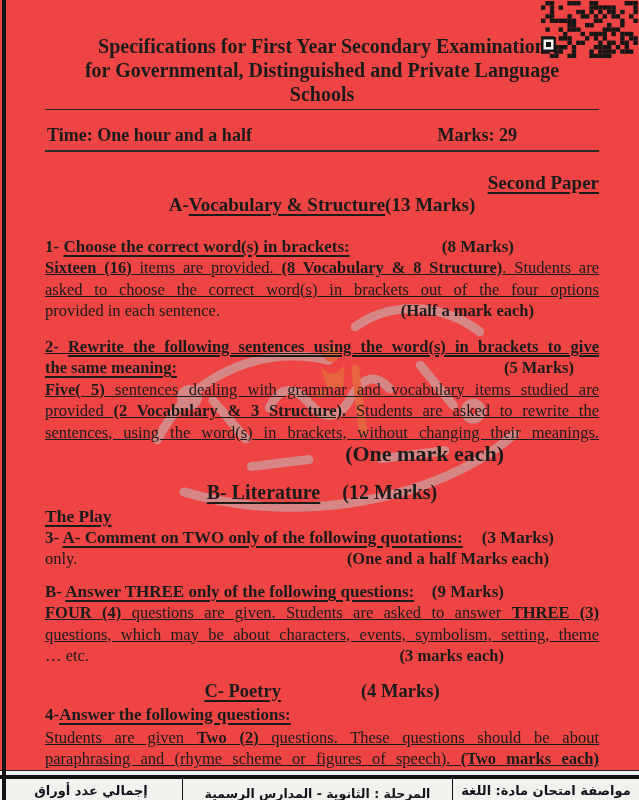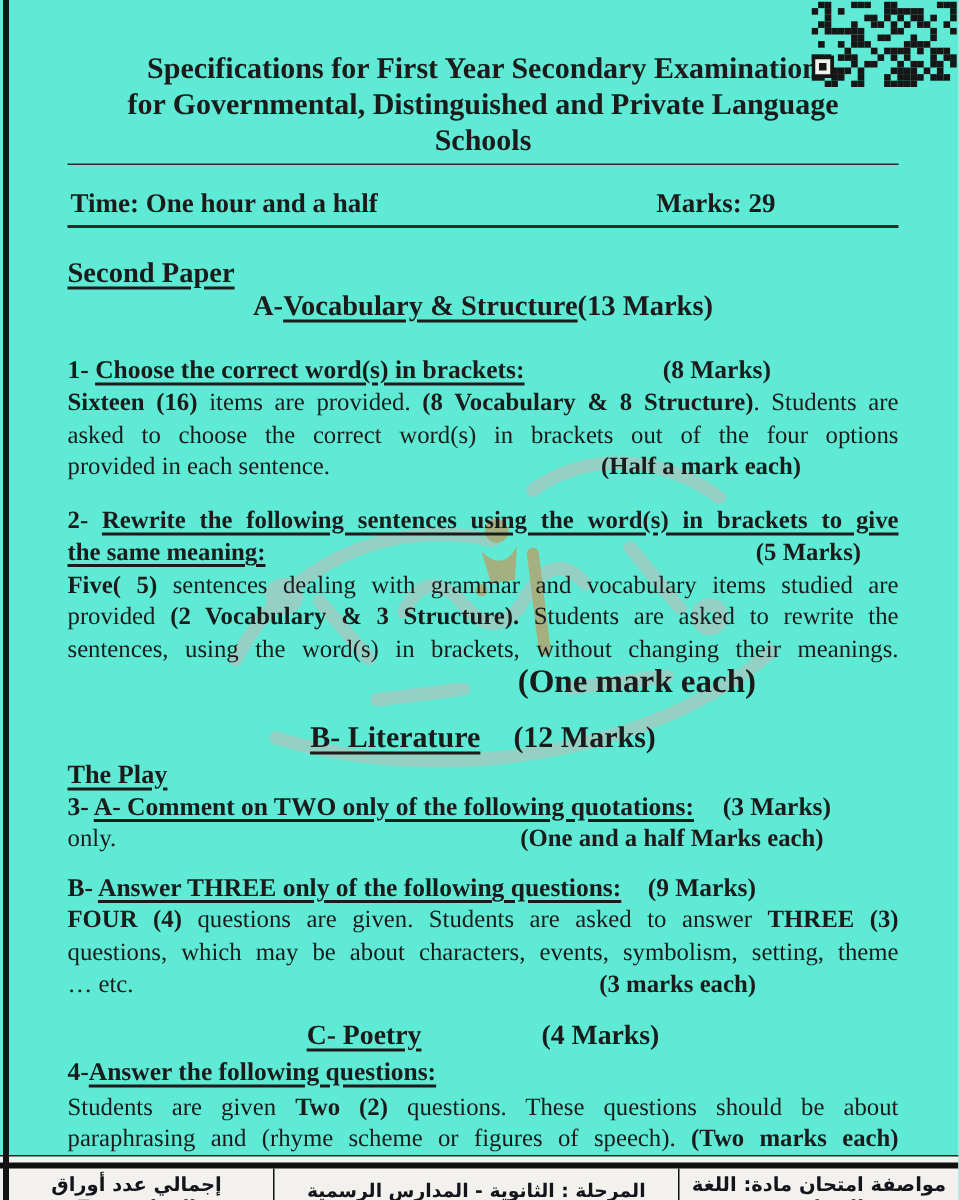--- a/index.html
+++ b/index.html
@@ -1,41 +1,41 @@
 <!DOCTYPE html>
 <html><head>
 <meta charset="utf-8">
 <style>
   html,body{margin:0;padding:0;background:#e8e6e2;}
   .page{
     position:relative;width:639px;height:800px;overflow:hidden;
-    background:#5eead4;
+    background:#ef4444;
     font-family:"Liberation Serif","DejaVu Serif",serif;
     color:#1b1b1b;
   }
   .scan-edge-left{position:absolute;left:2px;top:0;width:4px;height:100%;background:#141414;z-index:4;}
   .qr{position:absolute;top:1px;right:1px;width:97px;height:57px;z-index:3;}
   .watermark{position:absolute;left:118px;top:268px;width:430px;height:250px;z-index:1;transform:rotate(-7deg);opacity:.55;}
   .content{position:absolute;left:45px;right:40px;top:24px;z-index:2;}
 
   .title{padding-top:10px;text-align:center;font-size:20px;font-weight:700;line-height:24px;}
   .rule{border-top:1.7px solid #2a2a2a;height:0;margin-top:3px;}
   .rule.thick{border-top-width:2.7px;margin-top:0;}
   .time-row{display:flex;justify-content:space-between;font-size:18px;font-weight:700;padding:3px 82px 4px 2px;margin-top:12px;}
 
-  .paper-heading{margin-top:20px;text-align:left;font-size:19px;font-weight:700;}
+  .paper-heading{margin-top:20px;text-align:right;font-size:19px;font-weight:700;}
   .u{text-decoration:underline;text-decoration-thickness:1.7px;text-underline-offset:3px;}
   .center-row{display:flex;justify-content:center;font-size:19px;font-weight:700;}
   .sec-a-row{}
   .sec-b-row{margin-top:16px;gap:22px;font-size:20px;}
   .sec-c-row{margin-top:14px;gap:80px;font-size:18.5px;}
 
   .qrow{display:flex;justify-content:space-between;font-size:17px;font-weight:700;line-height:21px;}
   .subhead{font-size:17.5px;font-weight:700;margin-top:2px;}
-  .jline{font-size:16.5px;line-height:21.5px;text-align:justify;text-align-last:justify;}
+  .jline{font-size:16.5px;line-height:21.5px;text-align:justify;text-align-last:justify;text-decoration:underline;}
   .frow{display:flex;justify-content:space-between;font-size:16.5px;line-height:21.5px;}
   .rrow{display:flex;justify-content:flex-end;font-size:22px;line-height:21.5px;}
   .b{font-weight:700;}
   .mt20{margin-top:20px;}.mt14{margin-top:14px;}.mt12{margin-top:12px;}.mt3{margin-top:3px;}.mt2{margin-top:2px;}
   .pr25{padding-right:25px;}.pr45{padding-right:45px;}.pr50{padding-right:50px;}
   .pr65{padding-right:65px;}.pr85{padding-right:85px;}.pr95{padding-right:95px;}
   .endline{margin:3px -8px 0 -4px;border-top:1.7px solid #2a2a2a;height:0;}
 
   .footer{position:absolute;left:0;right:0;top:770px;bottom:0;z-index:3;background:#f3f1ed;}
   .f-thin{border-top:1.6px solid #222;}

